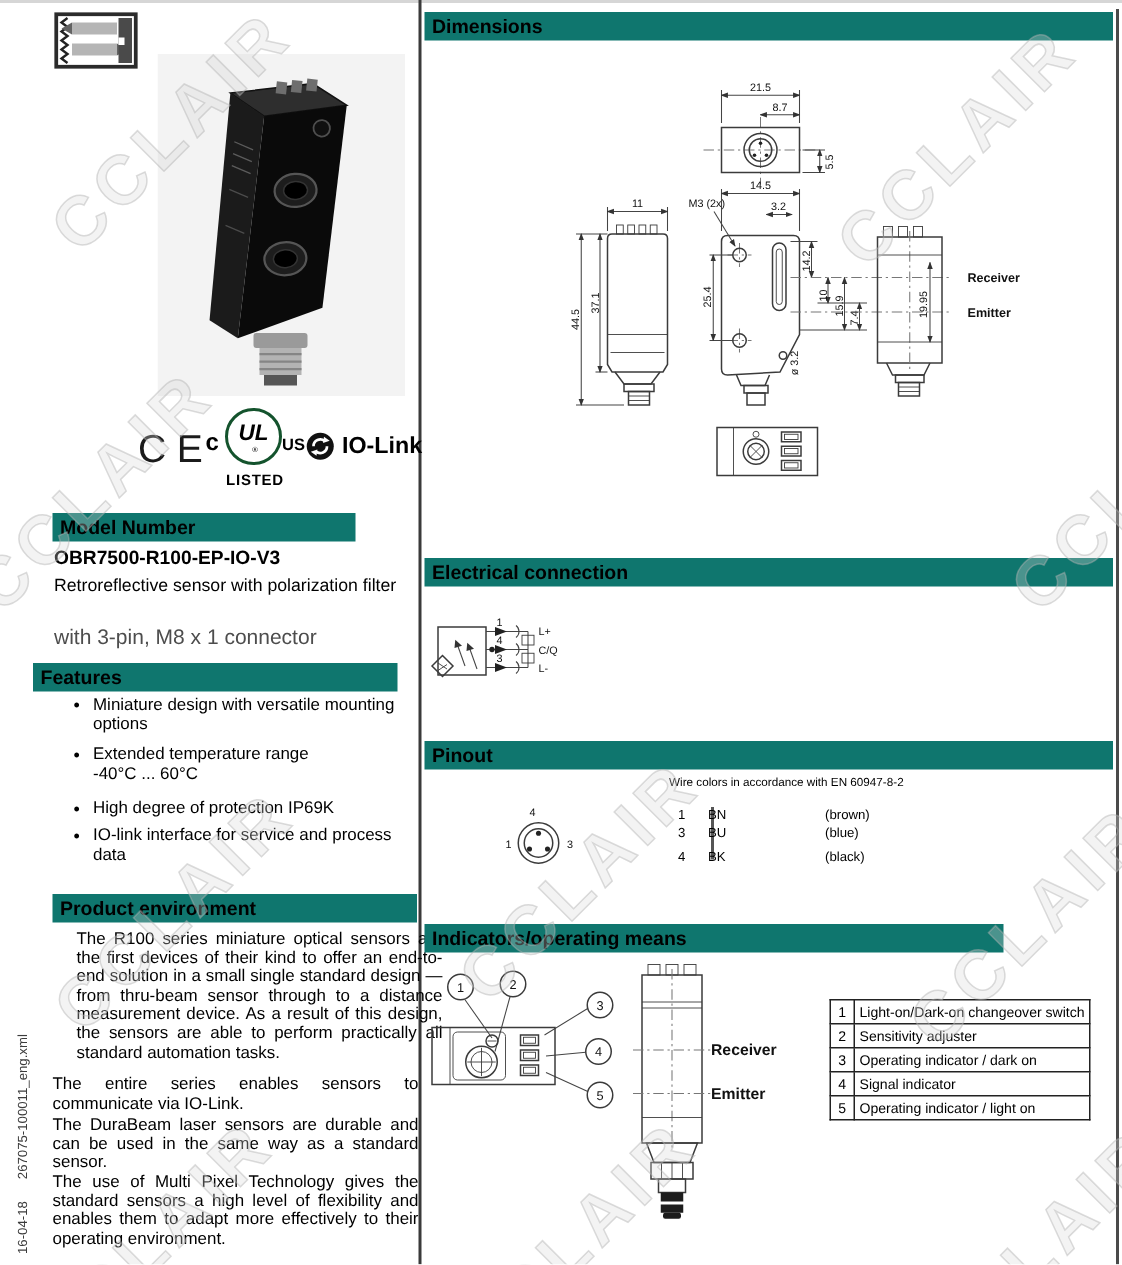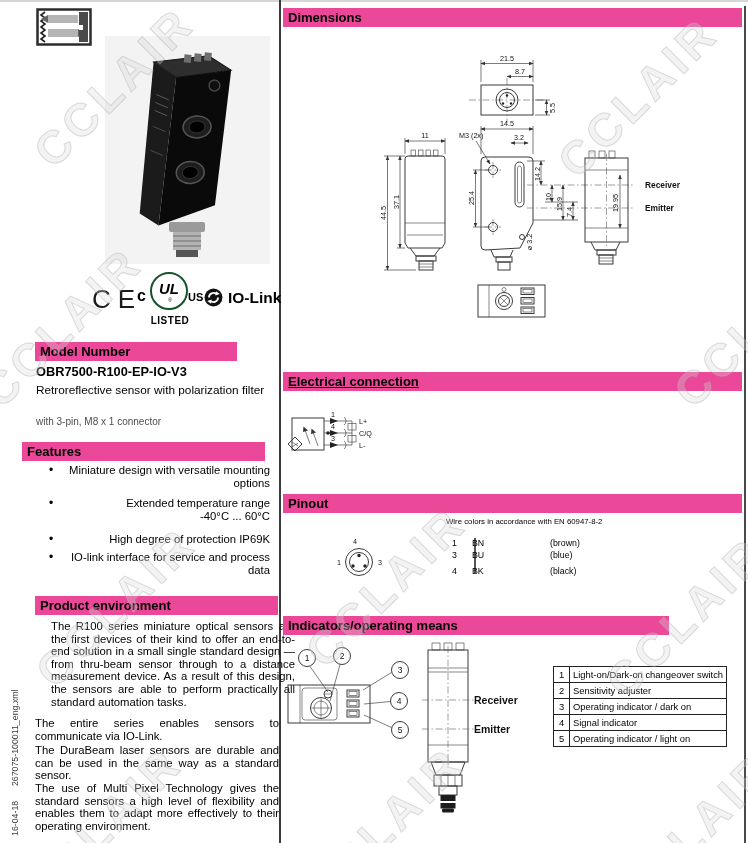--- a/index.html
+++ b/index.html
@@ -1,33 +1,33 @@
 <!DOCTYPE html>
 <html><head>
 <meta charset="utf-8">
 <style>
   html,body{margin:0;padding:0;background:#fff;}
   .page{position:relative;width:748px;height:843px;background:#fff;overflow:hidden;
         font-family:"Liberation Sans",sans-serif;color:#000;}
   .abs{position:absolute;}
-  .hdr{position:absolute;background:#ec4899;height:19px;font-size:13px;font-weight:bold;
+  .hdr{position:absolute;background:#0f766e;height:19px;font-size:13px;font-weight:bold;
        line-height:19px;padding-left:5px;box-sizing:border-box;}
   .wm{position:absolute;font-weight:bold;font-size:46px;letter-spacing:5px;
       color:rgba(214,214,214,0.30);-webkit-text-stroke:1px rgba(178,178,178,0.45);
       transform:rotate(-45deg);z-index:9;pointer-events:none;white-space:nowrap;}
   .topline{position:absolute;left:0;top:0;width:748px;height:2px;background:#d6d6d6;}
   .vdivider{position:absolute;left:279px;top:0;width:2px;height:843px;background:#3a3a3a;}
   .redge{position:absolute;left:744px;top:6px;width:2px;height:837px;background:#4a4a4a;}
   .model-code{position:absolute;left:36px;top:364px;font-size:12.8px;font-weight:bold;}
   .model-desc{position:absolute;left:36px;top:384px;width:242px;font-size:11.8px;line-height:13.5px;}
-  .model-note{position:absolute;left:36px;top:416px;font-size:10px;color:#4d4d4d;}
+  .model-note{position:absolute;left:36px;top:416px;font-size:14px;color:#4d4d4d;}
   .feat-item{position:absolute;left:49px;width:224px;font-size:11.3px;line-height:12.8px;}
   .feat-bullet{display:inline-block;width:13px;vertical-align:top;}
   .feat-bullet::before{content:"•";font-size:12px;}
-  .feat-text{display:inline-block;width:208px;white-space:pre-line;vertical-align:top;text-align:right;}
+  .feat-text{display:inline-block;width:208px;white-space:pre-line;vertical-align:top;}
   .para{position:absolute;left:35px;width:244px;font-size:11.3px;line-height:12.6px;text-align:justify;}
   .sidenote{position:absolute;left:10px;top:836px;transform:rotate(-90deg);transform-origin:0 0;
             font-size:8.8px;color:#3c3c3c;white-space:pre;}
   .ce{position:absolute;left:74px;top:284px;font-size:26px;letter-spacing:7px;color:#1b1b1b;margin-left:18px;}
   .ul-wrap{position:absolute;left:137px;top:271px;width:66px;height:60px;}
   .ul-c{position:absolute;left:0;top:16px;font-size:16px;font-weight:bold;}
   .ul-circle{position:absolute;left:13px;top:1px;width:34px;height:34px;border:2px solid #14532d;
              border-radius:50%;text-align:center;}
   .ul-mark{font-size:15px;font-weight:bold;font-style:italic;line-height:30px;}
   .ul-reg{position:absolute;left:15px;top:26px;width:36px;text-align:center;font-size:5px;}
@@ -279,21 +279,21 @@
     <line x1="217" y1="275" x2="225" y2="267" class="ol2"></line>
     <circle cx="221" cy="259.5" r="2" class="ol2"></circle>
     <rect x="238" y="258" width="13" height="6.5" class="ol"></rect>
     <rect x="240" y="259.5" width="9" height="3.5" class="ol2"></rect>
     <rect x="238" y="267.5" width="13" height="6.5" class="ol"></rect>
     <rect x="240" y="269" width="9" height="3.5" class="ol2"></rect>
     <rect x="238" y="277" width="13" height="6.5" class="ol"></rect>
     <rect x="240" y="278.5" width="9" height="3.5" class="ol2"></rect>
   </svg>
 
-  <div class="hdr" style="left:283px;top:372px;width:459px;text-decoration:underline;">Electrical connection</div>
+  <div class="hdr" style="left:283px;top:372px;width:459px;">Electrical connection</div>
 
   <svg class="abs" style="left:286px;top:406px;" width="130" height="55" viewBox="0 0 130 55">
     <rect x="6" y="12" width="32" height="32" class="ol"></rect>
     <polygon points="2,38 9,31 16,38 9,45" fill="#fff" class="ol"></polygon>
     <line x1="6" y1="36" x2="12" y2="40" class="ol2"></line>
     <line x1="6" y1="41" x2="12" y2="37" class="ol2"></line>
     <line x1="24" y1="38" x2="19" y2="24" class="dl"></line>
     <polygon points="17.5,20.5 22,24.5 17,26" fill="#333"></polygon>
     <line x1="32" y1="40" x2="27" y2="26" class="dl"></line>
     <polygon points="25.5,22.5 30,26.5 25,28" fill="#333"></polygon>

